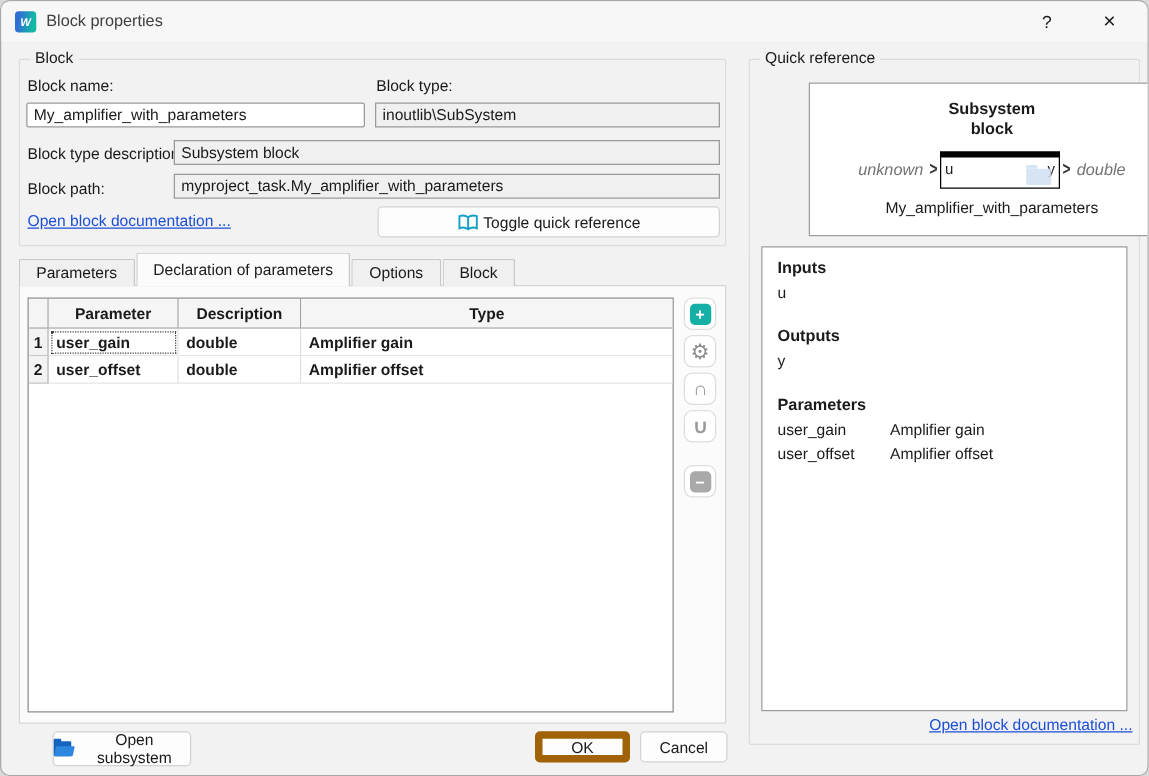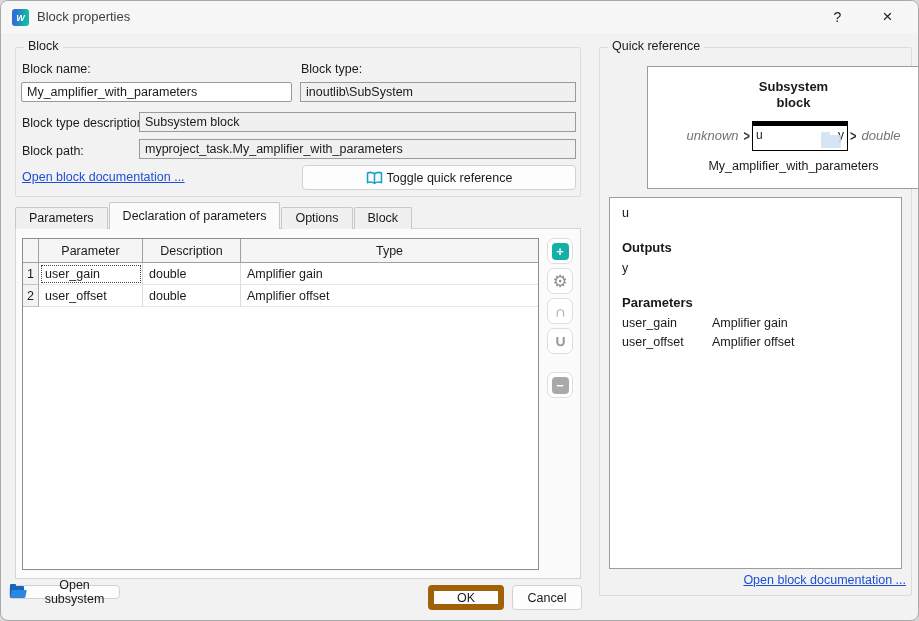--- a/index.html
+++ b/index.html
@@ -47,21 +47,21 @@
     padding:3px 13px 4px 13px; border:1px solid #c8c8c8; border-bottom:none;
     background:#f0f0f0; font-size:12.5px; margin-right:1px; border-radius:2px 2px 0 0;
     position:relative; cursor:default;
   }
   .tab.active { background:#fbfbfb; padding-top:6px; padding-bottom:6px; z-index:4; }
   .tabpanel {
     position:absolute; left:14px; top:227px; width:566px; height:351px;
     background:#fbfbfb; border:1px solid #d5d5d5; z-index:2;
   }
   
-  .ptable { position:absolute; left:6px; top:9px; width:517px; height:332px; background:#fff; border:1px solid #8c8c8c; overflow:hidden; }
+  .ptable { position:absolute; left:6px; top:9px; width:517px; height:332px; background:#fff; border:1px solid #8c8c8c; overflow:hidden;font-weight:bold; }
   .trow { display:grid; grid-template-columns:16px 104px 98px 1fr; }
   .thead .cell { background:#f5f5f5; border-right:1px solid #a0a0a0; border-bottom:1px solid #a0a0a0; height:24px; display:flex; align-items:center; justify-content:center; font-size:12.5px; }
   .thead .cell:last-child { border-right:none; }
   .tbody .cell { height:22px; border-right:1px solid #dcdcdc; border-bottom:1px solid #e6e6e6; display:flex; align-items:center; padding:0 6px; font-size:12.5px; background:#fff; }
   .tbody .cell:last-child { border-right:none; }
   .tbody .numcell { background:#f3f3f3; border-right:1px solid #a8a8a8; border-bottom:1px solid #c6c6c6; justify-content:center; padding:0; }
   .cell-focus { outline:1px dotted #444; outline-offset:-3px; }
   
   .toolbtn {
     position:absolute; left:531px; width:26px; height:26px; background:#fff;
@@ -91,21 +91,21 @@
     background:#cfe0f2; border-radius:1px; opacity:.85;
   }
   .sub-folder::before { content:""; position:absolute; left:0; top:-3px; width:9px; height:3px; background:#cfe0f2; border-radius:1px 1px 0 0; }
   .qr-caption { text-align:center; font-size:12.5px; margin-top:8px; }
   .qr-h { font-weight:bold; font-size:13px; margin-bottom:6px; }
   .qr-item { font-size:12.5px; margin-bottom:4px; }
   .qr-sect { margin-top:20px; }
   .qr-prow { display:grid; grid-template-columns:90px 1fr; font-size:12.5px; margin-bottom:5px; }
   .qr-link { right:5px; bottom:8px; left:auto; }
   
-  .foot-btn { height:14px; }
+  .foot-btn { height:28px;margin-left:33px; }
   .open-subsystem { left:8px; top:584px; width:111px; }
   .ok-btn { left:427px; top:584px; width:76px; height:25px; border:6px solid #a16207; border-radius:4px; }
   .cancel-btn { left:511px; top:584px; width:70px; height:25px; border-radius:4px; }
   
   .folder-ico { position:relative; width:16px; height:12px; flex:0 0 16px; }
   .folder-ico .back { position:absolute; left:0; top:0; width:14px; height:12px; background:#1565c0; border-radius:1px; }
   .folder-ico .back::before { content:""; position:absolute; left:0; top:-2px; width:6px; height:3px; background:#1565c0; border-radius:1px 1px 0 0; }
   .folder-ico .front { position:absolute; left:1px; top:4px; width:15px; height:8px; background:#2b87e0; border-radius:1px; transform:skewX(-12deg); }
   
   .book-ico { width:17px; height:14px; flex:0 0 17px; }
@@ -212,20 +212,21 @@
           <span class="sim-port sim-out">y</span>
           <span class="sub-folder"></span>
         </span>
         <span class="port-chev">&gt;</span>
         <span class="type-txt" style="margin-left:4px;">double</span>
       </div>
       <div class="qr-caption">My_amplifier_with_parameters</div>
     </div>
 
     <div class="qr-box qr-info">
+      <div class="qr-h">Inputs</div>
       <div class="qr-item">u</div>
 
       <div class="qr-sect qr-h">Outputs</div>
       <div class="qr-item">y</div>
 
       <div class="qr-sect qr-h">Parameters</div>
       <div class="qr-prow">
         <span>user_gain</span>
         <span>Amplifier gain</span>
       </div>

